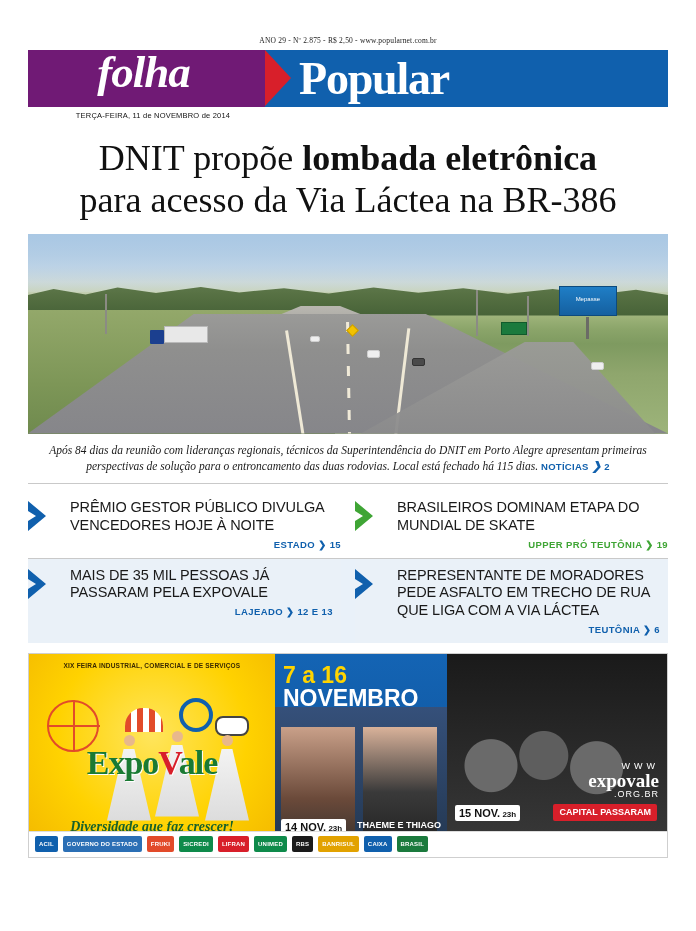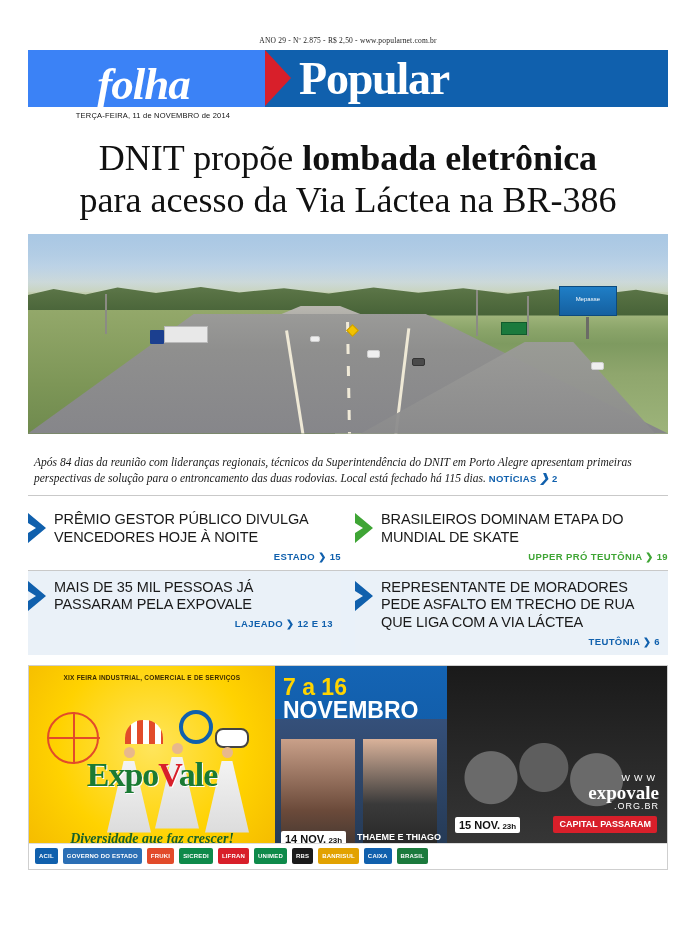--- a/index.html
+++ b/index.html
@@ -28,25 +28,25 @@
     padding-top: 36px;
     font-family: "Liberation Serif", serif;
   }
   .masthead {
     display: flex;
     align-items: stretch;
     height: 57px;
     margin-top: 5px;
   }
   .mh-left {
-    background: #3b82f6;
+    background: #701a75;
     flex: 0 0 237px;
     position: relative;
     display: flex;
-    align-items: flex-end;
+    align-items: flex-start;
     justify-content: center;
   }
   .mh-left .folha {
     color: #fff;
     font-family: "Liberation Serif", serif;
     font-style: italic;
     font-weight: bold;
     font-size: 45px;
     line-height: 1;
     letter-spacing: -1px;
@@ -186,35 +186,36 @@
   .pole.p1 { left: 12%; top: 60px; height: 40px; }
   .pole.p2 { left: 70%; top: 56px; height: 46px; }
   .pole.p3 { left: 78%; top: 62px; height: 40px; }
 
   
   .caption {
     font-family: "Liberation Serif", serif;
     font-style: italic;
     font-size: 11.5px;
     line-height: 1.42;
+    text-align: center;
     color: #1a1a1a;
-    margin-top: 20px;
+    margin-top: 8px;
     padding: 0 6px;
   }
   .caption .sec { font-style: normal; color: #1060ad; font-weight: bold; font-family: "Liberation Sans", sans-serif; font-size: 9.5px; letter-spacing: .3px; }
   .caption .chev { color: #1060ad; font-weight: bold; }
 
   .rule { border-top: 1px solid #c9c9c9; margin: 9px 0 0 0; }
 
   
   .teasers { margin-top: 9px; }
   .teaser-row { display: flex; gap: 14px; }
   .teaser {
     display: flex;
-    gap: 8px;
+    gap: 24px;
     flex: 1 1 0;
     padding: 6px 0 8px 0;
   }
   .arrow-ic {
     flex: 0 0 18px;
     width: 18px; height: 30px;
     margin-top: 2px;
   }
   .arrow-ic svg { display: block; }
   .teaser-body { flex: 1 1 auto; }

